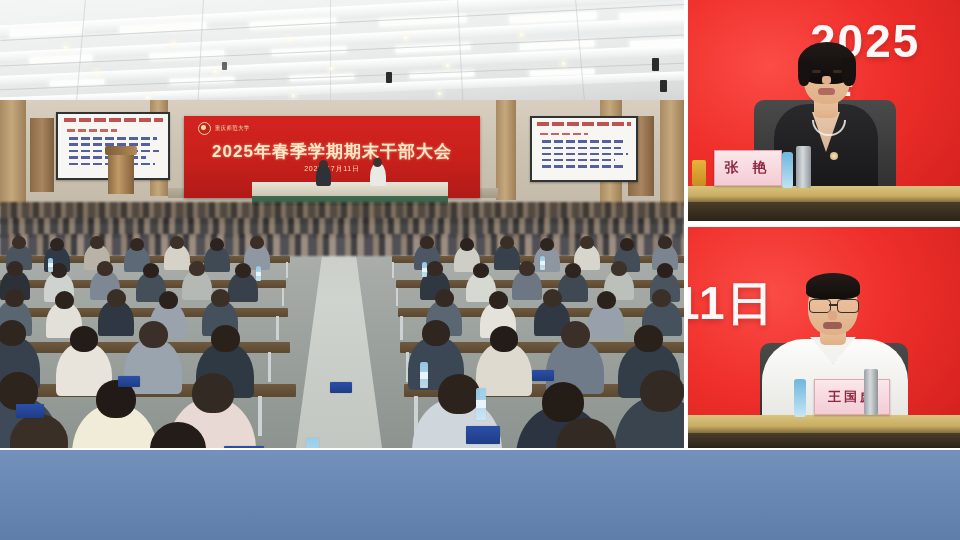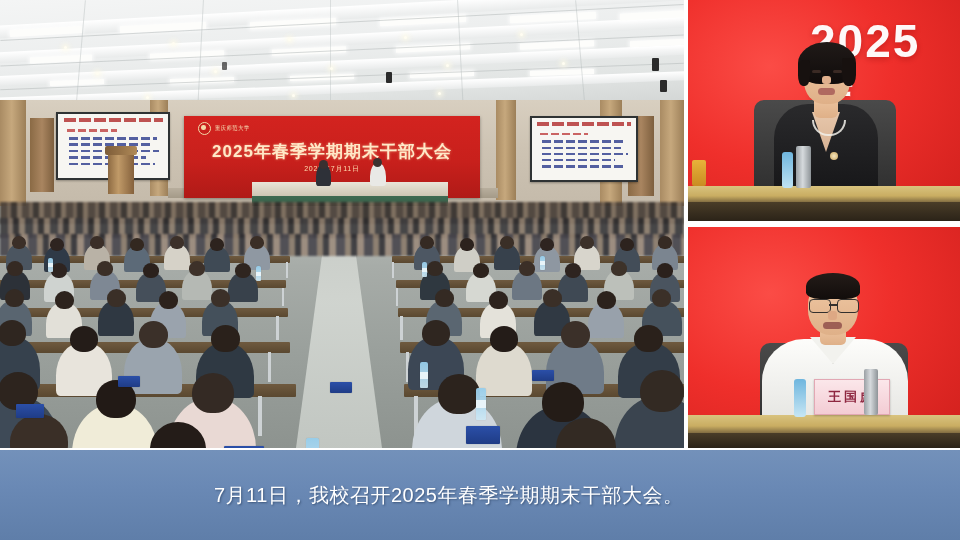--- a/index.html
+++ b/index.html
@@ -437,32 +437,36 @@
 
       <div class="abs" style="left:124px;top:120px;width:30px;height:14px;border:2px solid #f2f0ea;
         border-top:none;border-radius:0 0 18px 18px;opacity:.85;"></div>
 
       <div class="abs" style="left:142px;top:152px;width:8px;height:8px;border-radius:50%;
         background:radial-gradient(circle,#f5e6c0,#c9a35c);"></div>
 
       <div class="rp-table" style="top:186px;height:18px;"></div>
       <div class="rp-tablefront" style="top:202px;height:19px;"></div>
 
+      <div class="rp-plate" style="left:26px;top:150px;width:66px;height:34px;">
+        <span style="font-size:14px;">张 艳</span>
+      </div>
 
       <div class="rp-mic" style="left:108px;top:146px;width:15px;height:42px;"></div>
 
       <div class="abs" style="left:94px;top:152px;width:11px;height:36px;border-radius:3px;
         background:linear-gradient(180deg,#6fb6de,#bfe2f2);"></div>
 
       <div class="abs" style="left:4px;top:160px;width:14px;height:26px;border-radius:2px;
         background:linear-gradient(180deg,#e8b23a,#c98c22);"></div>
     </div>
 
     <div class="rpanel" id="rp-bot">
       <div class="rp-red"></div>
+      <div class="rp-bigtext" style="left:-14px;top:46px;font-size:46px;">11日</div>
 
       <div class="rp-chair" style="left:72px;top:116px;width:148px;height:92px;"></div>
 
       <div class="abs" style="left:74px;top:112px;width:146px;height:96px;
         background:linear-gradient(180deg,#fdfdfb,#e2e2de);border-radius:42px 42px 8px 8px;"></div>
 
       <div class="abs" style="left:122px;top:110px;width:46px;height:26px;
         background:#f2f2ee;clip-path:polygon(0 0,100% 0,50% 100%);border-bottom:1px solid #d5d5d0;"></div>
 
       <div class="abs skin" style="left:132px;top:96px;width:26px;height:22px;border-radius:5px;"></div>
@@ -488,17 +492,14 @@
 
       <div class="rp-mic" style="left:176px;top:142px;width:14px;height:46px;"></div>
 
       <div class="abs" style="left:106px;top:152px;width:12px;height:38px;border-radius:3px;
         background:linear-gradient(180deg,#6fb6de,#c6e6f4);"></div>
     </div>
   </div>
 
   <div class="abs" id="banner-topline"></div>
   <div class="abs" id="banner"></div>
-  <div class="abs" id="banner-text">
-    <span>7月11日，我校召开2025年春季学期期末干部大会。</span>
-  </div>
 
 </div>
 
 </body></html>

